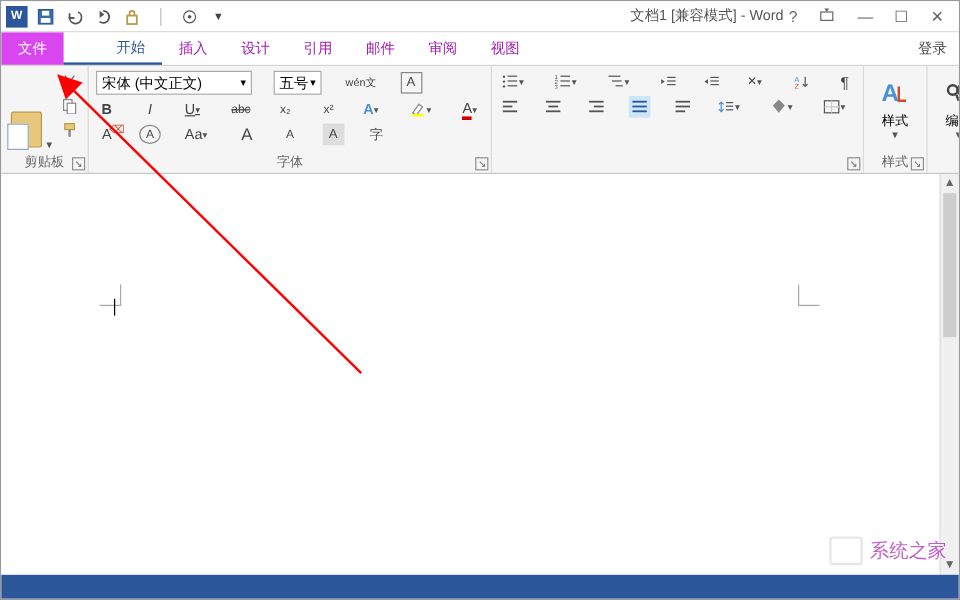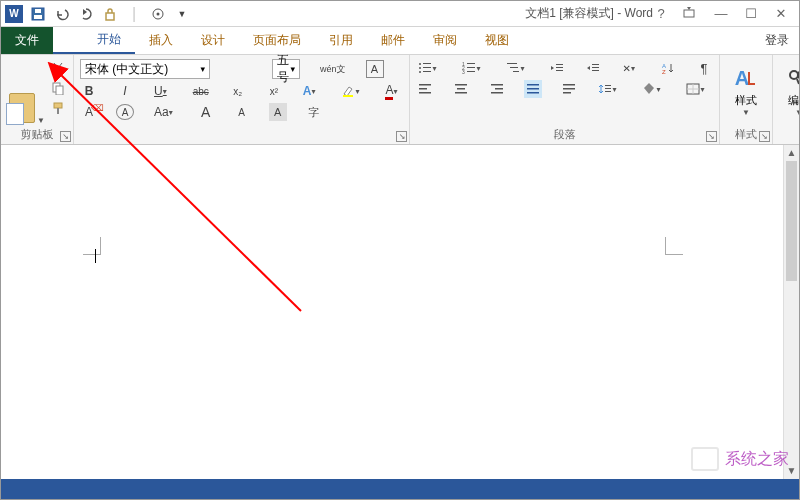--- a/index.html
+++ b/index.html
@@ -7,22 +7,22 @@
 
 .titlebar { height: 26px; background: #fff; display: flex; align-items: center; border-bottom: 1px solid #d4d4d4; }
 .word-icon { width: 18px; height: 18px; background: #2b579a; color: #fff; display: flex; align-items: center; justify-content: center; font-size: 10px; font-weight: bold; margin: 0 4px; }
 .qat { display: flex; align-items: center; gap: 6px; margin-left: 2px; }
 .qat-btn { width: 18px; height: 18px; display: flex; align-items: center; justify-content: center; cursor: pointer; color: #444; }
 .title-text { flex: 1; text-align: right; font-size: 12px; color: #555; }
 .window-controls { display: flex; gap: 14px; margin-right: 10px; color: #666; font-size: 13px; }
 .window-controls span { cursor: pointer; width: 16px; text-align: center; }
 
 .menubar { height: 28px; display: flex; align-items: stretch; background: #fff; border-bottom: 1px solid #d4d4d4; }
-.menu-tab { padding: 0 14px; font-size: 12px; display: flex; align-items: center; cursor: pointer; color: #a16207; }
-.menu-tab.file { background: #14532d; color: #fff; }
+.menu-tab { padding: 0 14px; font-size: 12px; display: flex; align-items: center; cursor: pointer; color: #a21caf; }
+.menu-tab.file { background: #d946ef; color: #fff; }
 .menu-tab.active { color: #2b579a; border-bottom: 2px solid #2b579a; padding-left: 44px; }
 .login { margin-left: auto; padding: 0 10px; font-size: 12px; color: #444; display: flex; align-items: center; cursor: pointer; }
 
 .ribbon { height: 90px; background: #f5f5f5; border-bottom: 1px solid #c6c6c6; display: flex; }
 .group { border-right: 1px solid #d9d9d9; padding: 4px 6px 2px 6px; display: flex; flex-direction: column; position: relative; }
 .group-body { flex: 1; display: flex; gap: 4px; }
 .group-label { text-align: center; font-size: 11px; color: #666; padding-top: 2px; position: relative; }
 .group-launcher { position: absolute; right: 2px; bottom: 2px; width: 11px; height: 11px; border: 1px solid #8f8f8f; font-size: 8px; line-height: 9px; text-align: center; color: #666; cursor: pointer; }
 
 .vstack { display: flex; flex-direction: column; gap: 2px; }
@@ -31,21 +31,21 @@
 .dd { width: 8px; font-size: 8px; color: #555; }
 
 .paste-col { display: flex; flex-direction: row; align-items: flex-end; width: 38px; }
 .paste-icon { width: 30px; height: 34px; position: relative; }
 .clipboard { width: 26px; height: 30px; background: #e8c77a; border: 1px solid #b89a4d; border-radius: 2px; position: absolute; left: 2px; top: 2px; }
 .paper { width: 18px; height: 22px; background: #fff; border: 1px solid #8fa8c9; position: absolute; right: 0; bottom: 0; }
 .paste-label { font-size: 11px; margin-top: 2px; }
 
 .font-select { height: 20px; border: 1px solid #ababab; background: #fff; display: flex; align-items: center; padding: 0 4px; font-size: 12px; cursor: pointer; }
 .font-name { width: 130px; }
-.font-size { width: 28px; margin-left: 44px; }
+.font-size { width: 40px; }
 
 .big-btn { display: flex; flex-direction: column; align-items: center; width: 40px; cursor: pointer; padding: 4px 2px; }
 .big-btn-icon { width: 28px; height: 30px; display: flex; align-items: center; justify-content: center; font-size: 22px; }
 .big-btn-label { font-size: 11px; }
 
 .doc-area { position: absolute; top: 144px; left: 0; right: 16px; bottom: 20px; background: #fff; }
 .margin-mark { position: absolute; width: 18px; height: 18px; }
 .margin-mark.tl { left: 82px; top: 92px; border-left: 1px solid #aaa; border-top: 1px solid #aaa; transform: rotate(180deg);}
 .margin-mark.tr { right: 100px; top: 92px; border-right: 1px solid #aaa; border-top: 1px solid #aaa; transform: rotate(180deg);}
 .cursor-mark { position: absolute; left: 94px; top: 104px; width: 1px; height: 14px; background: #000; }
@@ -116,21 +116,20 @@
     <span>☐</span>
     <span>✕</span>
   </div>
 </div>
 
 <div class="menubar">
   <div class="menu-tab file">文件</div>
   <div class="menu-tab active">开始</div>
   <div class="menu-tab">插入</div>
   <div class="menu-tab">设计</div>
-  <div class="menu-tab">页面布局</div>
   <div class="menu-tab">引用</div>
   <div class="menu-tab">邮件</div>
   <div class="menu-tab">审阅</div>
   <div class="menu-tab">视图</div>
   <div class="login">登录</div>
 </div>
 
 <div class="ribbon">
 
   <div class="group">
@@ -222,20 +221,21 @@
               <span>Aa</span>
               <span class="dd">▾</span>
             </div>
           <div class="btn" style="font-size:14px">A</div>
           <div class="btn" style="font-size:10px">A</div>
           <div class="btn" style="background:#ddd;font-size:11px">A</div>
           <div class="btn" style="font-size:11px">字</div>
         </div>
       </div>
     </div>
+    <div class="group-label">字体</div>
     <div class="group-launcher">↘</div>
   </div>
 
   <div class="group">
     <div class="group-body">
       <div class="vstack" style="gap:3px">
         <div class="hstack">
           <div class="btn">
               <svg width="14" height="12">
                 <circle cx="2" cy="2" r="1" fill="#555"></circle>
@@ -350,21 +350,20 @@
               <svg width="14" height="12">
                 <rect x="1" y="1" width="12" height="10" fill="none" stroke="#555"></rect>
                 <line x1="1" y1="6" x2="13" y2="6" stroke="#ccc"></line>
                 <line x1="7" y1="1" x2="7" y2="11" stroke="#ccc"></line>
               </svg>
               <span class="dd">▾</span>
             </div>
         </div>
       </div>
     </div>
-    <div class="group-label">段落</div>
     <div class="group-launcher">↘</div>
   </div>
 
   <div class="group">
     <div class="group-body">
       <div class="big-btn">
         <div class="big-btn-icon">
             <span style="color:#4a90d9;font-weight:bold;font-size:20px">A</span>
             <svg width="10" height="16" style="margin-left:-2px">
               <path d="M2 2 L2 14 L8 14" stroke="#d04a2b" stroke-width="2" fill="none"></path>

